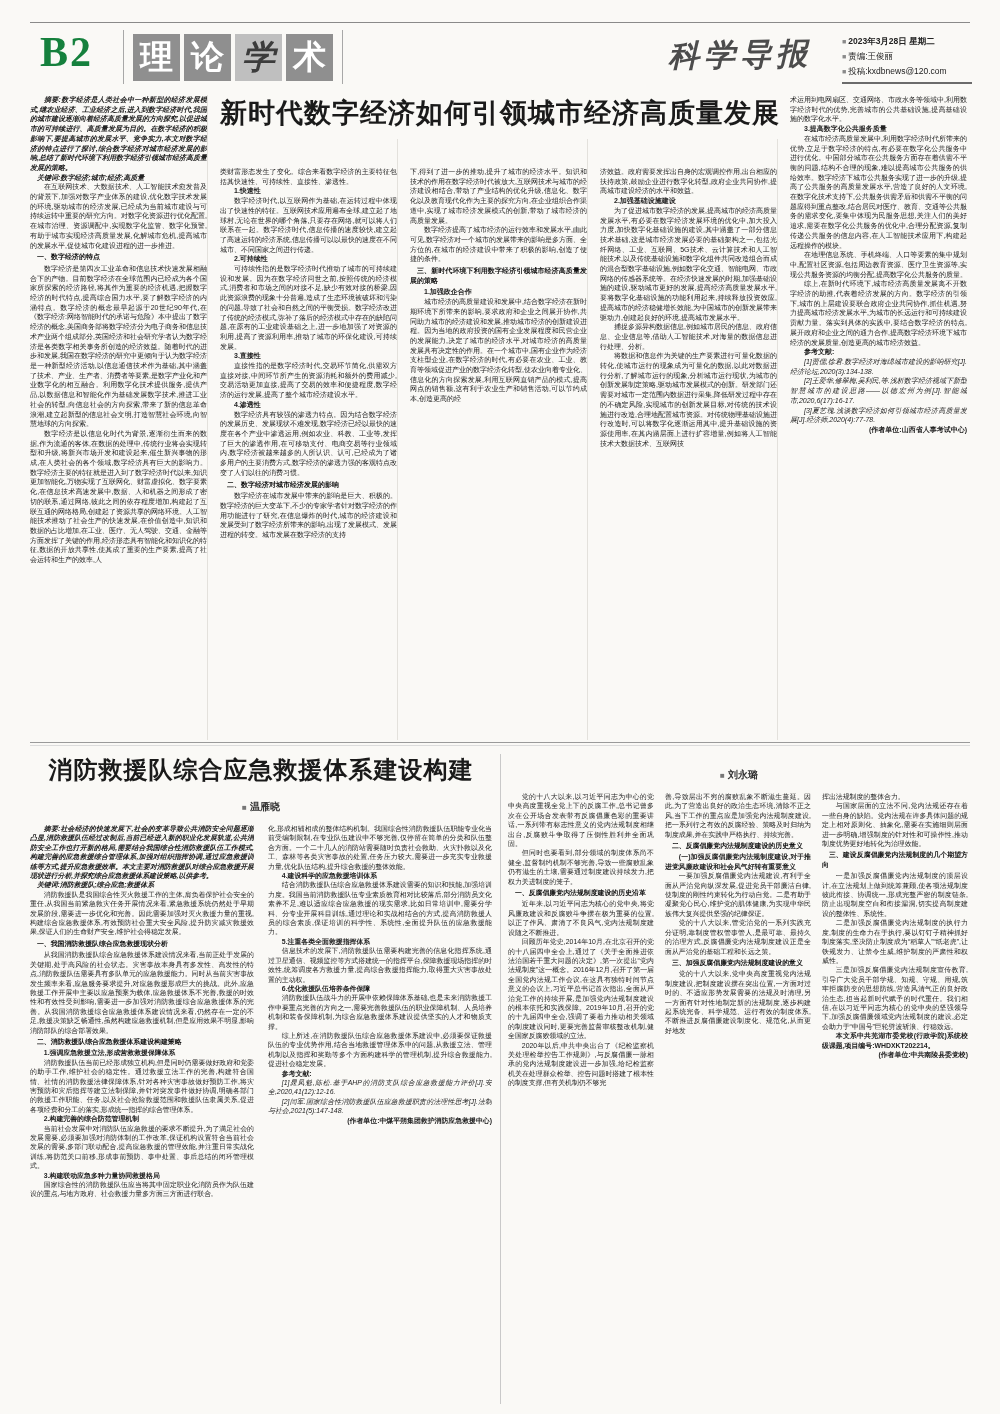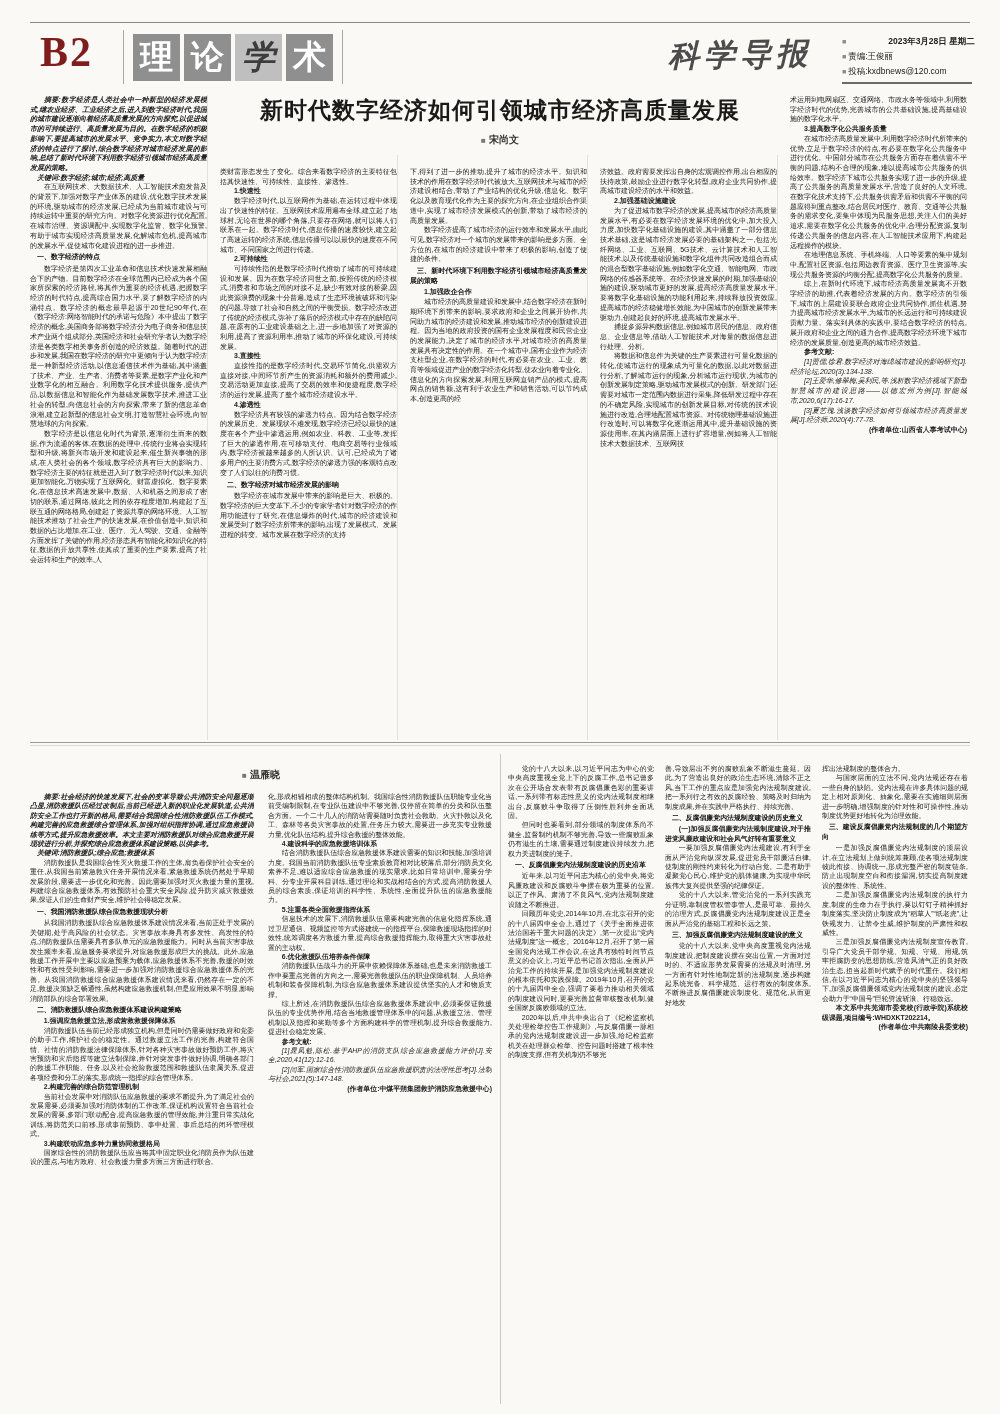--- a/index.html
+++ b/index.html
@@ -2,33 +2,33 @@
 <html><head>
 <meta charset="utf-8">
 <style>
   html,body{margin:0;padding:0;}
   body{width:1000px;height:1414px;position:relative;background:#faf9f6;
        font-family:"Liberation Sans",sans-serif;color:#222;overflow:hidden;}
   .abs-pos{position:absolute;}
 
   
   #top-rule{left:30px;top:22px;width:940px;border-top:1px solid #8a8a8a;}
-  #page-no{left:40px;top:28px;font-family:"Liberation Serif",serif;font-size:42px;font-weight:bold;color:#7f1d1d;letter-spacing:2px;}
+  #page-no{left:40px;top:28px;font-family:"Liberation Serif",serif;font-size:42px;font-weight:bold;color:#15803d;letter-spacing:2px;}
   #section-boxes{left:118px;top:30px;display:flex;gap:4px;align-items:center;}
   .vbar{width:1px;height:54px;background:#a8a8a8;margin:0 5px;}
   .sec-box{width:47px;height:47px;background:#8f8f8f;color:#fff;font-size:33px;font-weight:bold;
            display:flex;align-items:center;justify-content:center;}
   .sec-box.light{background:#bfbfbf;color:#3c3c3c;font-style:italic;font-family:"Liberation Serif",serif;}
   #paper-name{left:668px;top:34px;width:160px;font-family:"Liberation Serif",serif;font-style:italic;
               font-size:31px;font-weight:bold;color:#4c4c4c;letter-spacing:5px;transform:rotate(-1deg);}
   #issue-info{left:842px;top:34px;width:130px;font-size:8.5px;line-height:15px;color:#222;
               border-bottom:2px solid #6b6b6b;padding-bottom:3px;}
   #issue-info .row{white-space:nowrap;}
   #issue-info .b{color:#8a8a8a;font-size:7px;margin-right:2px;}
-  #issue-info .date{font-weight:bold;margin-left:40px;}
+  #issue-info .date{font-weight:bold;}
 
   
   .headline{font-weight:bold;color:#1a1a1a;text-align:center;letter-spacing:1px;}
   .byline{text-align:center;font-size:10px;font-weight:bold;color:#333;}
   .byline .b{color:#777;font-size:8px;margin-right:3px;}
 
   .tb{margin:0;text-align:justify;text-indent:2em;}
   .h2{font-weight:bold;text-indent:1em;margin:2px 0;color:#111;}
   .h3{font-weight:bold;}
   .abs{font-style:italic;font-weight:600;}
@@ -39,21 +39,21 @@
   .unit{font-weight:bold;text-align:right;text-indent:0;}
   .note{font-weight:bold;}
 
   
   #article1{left:30px;top:95px;width:940px;height:645px;}
   #a1-cols{display:flex;gap:13px;height:100%;}
   .a1col{width:177px;font-size:7px;line-height:9.7px;overflow:hidden;}
   .a1col.pushed{padding-top:72px;}
   .a1col + .a1col{border-left:1px solid #e3e1dc;padding-left:12px;margin-left:-13px;}
   #a1-head{position:absolute;left:188px;top:0;width:564px;background:#faf9f6;z-index:2;padding-bottom:8px;}
-  #a1-head .headline{font-size:23px;}
+  #a1-head .headline{font-size:27px;}
   #a1-head .byline{margin-top:7px;}
 
   
   #mid-rule{left:30px;top:742px;width:940px;border-top:1px solid #9a9a9a;}
   #mid-rule2{left:30px;top:745px;width:940px;border-top:1px solid #dcdcdc;}
   #vert-divider{left:500px;top:754px;width:1px;height:650px;background:#c9c9c9;}
 
   
   .bottom-article{top:754px;width:462px;height:652px;}
   #article2{left:30px;}
@@ -85,21 +85,20 @@
 
 <div id="issue-info" class="abs-pos">
   <div class="row"><span class="b">■</span><span class="date">2023年3月28日 星期二</span></div>
   <div class="row"><span class="b">■</span><span>责编:王俊丽</span></div>
   <div class="row"><span class="b">■</span><span>投稿:kxdbnews@120.com</span></div>
 </div>
 
 <div id="article1" class="abs-pos">
   <div id="a1-head">
     <div class="headline">新时代数字经济如何引领城市经济高质量发展</div>
-    <div class="byline"><span class="b">■</span><span>宋尚文</span></div>
   </div>
   <div id="a1-cols">
     <div class="a1col">
         <p class="tb abs">摘要:数字经济是人类社会中一种新型的经济发展模式,继农业经济、工业经济之后,进入到数字经济时代,我国的城市建设逐渐向着经济高质量发展的方向探究,以促进城市的可持续进行、高质量发展为目的。在数字经济的积极影响下,要提高城市的发展水平、竞争实力,本文对数字经济的特点进行了探讨,综合数字经济对城市经济发展的影响,总结了新时代环境下利用数字经济引领城市经济高质量发展的策略。</p>
         <p class="tb kw">关键词:数字经济;城市;经济;高质量</p>
         <p class="tb p">在互联网技术、大数据技术、人工智能技术愈发普及的背景下,加强对数字产业体系的建设,优化数字技术发展的环境,驱动城市的经济发展,已经成为当前城市建设与可持续运转中重要的研究方向。对数字化资源进行优化配置,在城市治理、资源调配中,实现数字化监管、数字化预警,有助于城市实现经济高质量发展,化解城市危机,提高城市的发展水平,促使城市化建设进程的进一步推进。</p>
         <p class="tb h2">一、数字经济的特点</p>
         <p class="tb p">数字经济是第四次工业革命和信息技术快速发展相融合下的产物。目前数字经济在全球范围内已经成为各个国家所探索的经济路径,将其作为重要的经济机遇,把握数字经济的时代特点,提高综合国力水平,要了解数字经济的内涵特点。数字经济的概念最早起源于20世纪90年代,在《数字经济:网络智能时代的承诺与危险》本中提出了数字经济的概念,美国商务部将数字经济分为电子商务和信息技术产业两个组成部分,英国经济和社会研究学者认为数字经济是各类数字相关事务所创造的经济效益。随着时代的进步和发展,我国在数字经济的研究中更倾向于认为数字经济是一种新型经济活动,以信息通信技术作为基础,其中涵盖了技术、产业、生产者、消费者等要素,是数字产业化和产业数字化的相互融合。利用数字化技术提供服务,提供产品,以数据信息和智能化作为基础发展数字技术,推进工业社会的转型,向信息社会的方向探索,带来了新的信息革命浪潮,建立起新型的信息社会文明,打造智慧社会环境,向智慧地球的方向探索。</p>
         <p class="tb p">数字经济是以信息化时代为背景,逐渐衍生而来的数据,作为流通的客体,在数据的处理中,传统行业将会实现转型和升级,将新兴市场开发和建设起来,催生新兴事物的形成,在人类社会的各个领域,数字经济具有巨大的影响力。数字经济主要的特征就是进入到了数字经济时代以来,知识更加智能化,万物实现了互联网化、财富虚拟化、数字要素化,在信息技术高速发展中,数据、人和机器之间形成了密切的联系,通过网络,彼此之间的依存程度增加,构建起了互联互通的网络格局,创建起了资源共享的网络环境。人工智能技术推动了社会生产的快速发展,在价值创造中,知识和数据的占比增加,在工业、医疗、无人驾驶、交通、金融等方面发挥了关键的作用,经济形态具有智能化和知识化的特征,数据的开放共享性,使其成了重要的生产要素,提高了社会运转和生产的效率,人</p>
       </div>
@@ -143,20 +142,21 @@
         <p class="tb unit">(作者单位:山西省人事考试中心)</p>
       </div>
   </div>
 </div>
 
 <div id="mid-rule" class="abs-pos"></div>
 <div id="mid-rule2" class="abs-pos"></div>
 <div id="vert-divider" class="abs-pos"></div>
 
 <div id="article2" class="abs-pos bottom-article">
+  <div class="headline">消防救援队综合应急救援体系建设构建</div>
   <div class="byline"><span class="b">■</span><span>温雁晓</span></div>
   <div class="bcols">
     <div class="a2col">
         <p class="tb abs">摘要:社会经济的快速发展下,社会的变革导致公共消防安全问题逐渐凸显,消防救援队伍经过改制后,当前已经进入新的职业化发展轨道,公共消防安全工作也打开新的格局,需要结合我国综合性消防救援队伍工作模式,构建完善的应急救援综合管理体系,加强对组织指挥协调,通过应急救援训练等方式,提升应急救援效率。本文主要对消防救援队对综合应急救援开展现状进行分析,并探究综合应急救援体系建设策略,以供参考。</p>
         <p class="tb kw">关键词:消防救援队;综合应急;救援体系</p>
         <p class="tb p">消防救援队是我国综合性灭火救援工作的主体,肩负着保护社会安全的重任,从我国当前紧急救灾任务开展情况来看,紧急救援系统仍然处于早期发展阶段,需要进一步优化和完善。因此需要加强对灭火救援力量的重视,构建综合应急救援体系,有效预防社会重大安全风险,提升防灾减灾救援效果,保证人们的生命财产安全,维护社会得稳定发展。</p>
         <p class="tb h2">一、我国消防救援队综合应急救援现状分析</p>
         <p class="tb p">从我国消防救援队综合应急救援体系建设情况来看,当前正处于发展的关键期,处于高风险的社会状态。灾害事故本身具有多发性、高发性的特点,消防救援队伍需要具有多队单元的应急救援能力。同时从当前灾害事故发生频率来看,应急服务要求提升,对应急救援形成巨大的挑战。此外,应急救援工作开展中主要以应急预案为载体,应急救援体系不完善,救援的时效性和有效性受到影响,需要进一步加强对消防救援综合应急救援体系的完善。从我国消防救援综合应急救援体系建设情况来看,仍然存在一定的不足,救援决策缺乏畅通性,虽然构建应急救援机制,但是应用效果不明显,影响消防部队的综合部署效果。</p>
         <p class="tb h2">二、消防救援队综合应急救援体系建设构建策略</p>
         <p class="tb h3">1.强调应急救援立法,形成营救救援保障体系</p>
@@ -177,20 +177,21 @@
         <p class="tb p">综上所述,在消防救援队伍综合应急救援体系建设中,必须要保证救援队伍的专业优势作用,结合当地救援管理体系中的问题,从救援立法、管理机制以及指挥和奖勤等多个方面构建科学的管理机制,提升综合救援能力,促进社会稳定发展。</p>
         <p class="tb refh">参考文献:</p>
         <p class="tb ref">[1]晁凤魁,陈松.基于AHP的消防支队综合应急救援能力评价[J].安全,2020,41(12):12-16.</p>
         <p class="tb ref">[2]闫军.国家综合性消防救援队伍应急救援职责的法理性思考[J].法制与社会,2021(5):147-148.</p>
         <p class="tb unit">(作者单位:中煤平朔集团救护消防应急救援中心)</p>
       </div>
   </div>
 </div>
 
 <div id="article3" class="abs-pos bottom-article">
+  <div class="byline"><span class="b">■</span><span>刘永璐</span></div>
   <div class="bcols">
     <div class="a3col">
         <p class="tb p">党的十八大以来,以习近平同志为中心的党中央高度重视全党上下的反腐工作,总书记曾多次在公开场合发表带有反腐倡廉色彩的重要讲话,一系列带有标志性意义的党内法规制度相继出台,反腐败斗争取得了压倒性胜利并全面巩固。</p>
         <p class="tb p">但同时也要看到,部分领域的制度体系尚不健全,监督制约机制不够完善,导致一些腐败乱象仍有滋生的土壤,需要通过制度建设持续发力,把权力关进制度的笼子。</p>
         <p class="tb h2">一、反腐倡廉党内法规制度建设的历史沿革</p>
         <p class="tb p">近年来,以习近平同志为核心的党中央,将党风廉政建设和反腐败斗争摆在极为重要的位置,以正了作风、肃清了不良风气,党内法规制度建设随之不断推进。</p>
         <p class="tb p">回顾历年党史,2014年10月,在北京召开的党的十八届四中全会上,通过了《关于全面推进依法治国若干重大问题的决定》,第一次提出“党内法规制度”这一概念。2016年12月,召开了第一届全国党内法规工作会议,在这具有独特时间节点意义的会议上,习近平总书记首次指出,全面从严治党工作的持续开展,是加强党内法规制度建设的根本依托和实践保障。2019年10月,召开的党的十九届四中全会,强调了要着力推动相关领域的制度建设同时,更要完善监督审核整改机制,健全国家反腐败领域的立法。</p>
         <p class="tb p">2020年以后,中共中央出台了《纪检监察机关处理检举控告工作规则》,与反腐倡廉一脉相承的党内法规制度建设进一步加强,给纪检监察机关在处理群众检举、控告问题时搭建了根本性的制度支撑,但有关机制仍不够完</p>
       </div>
     <div class="a3col">

